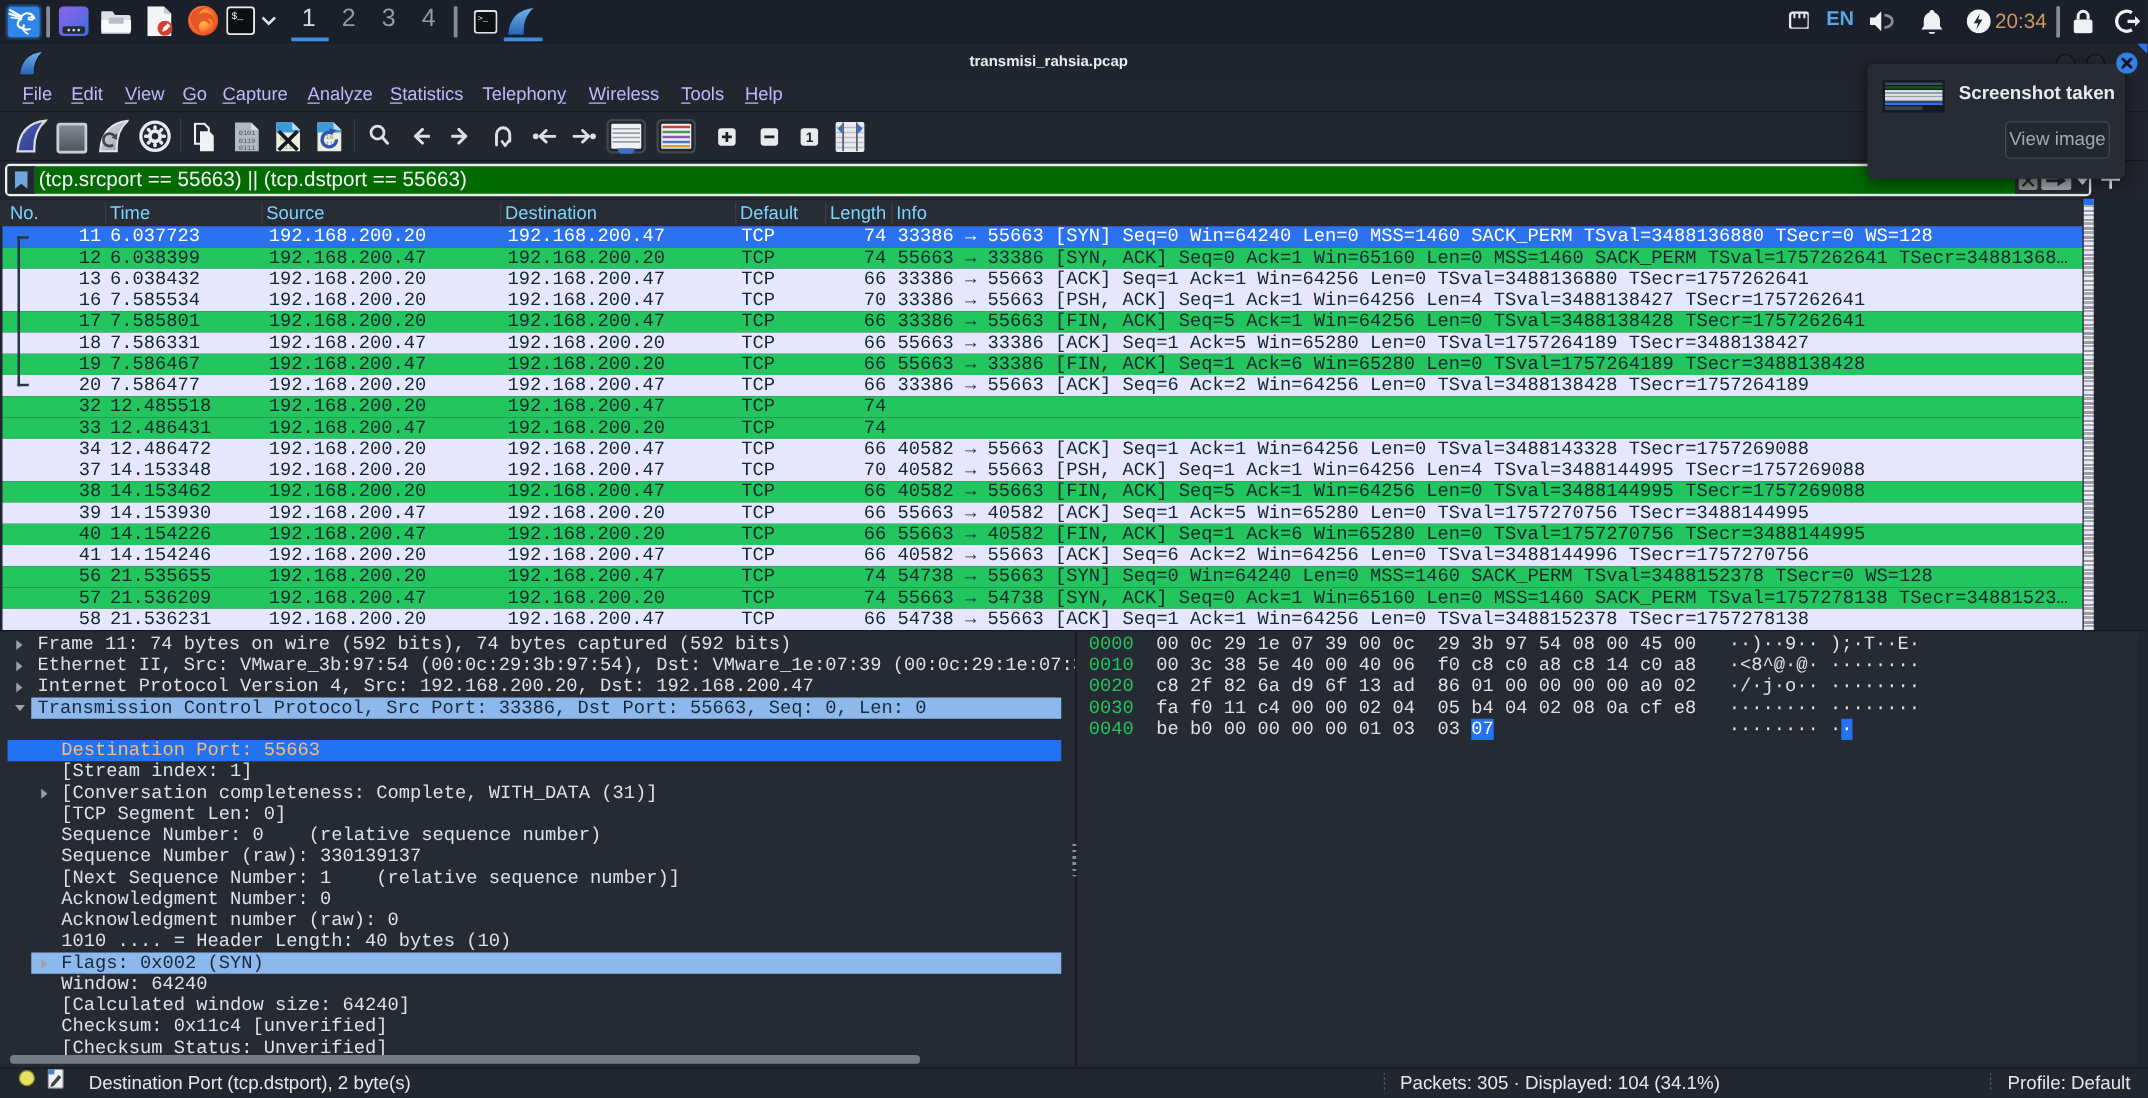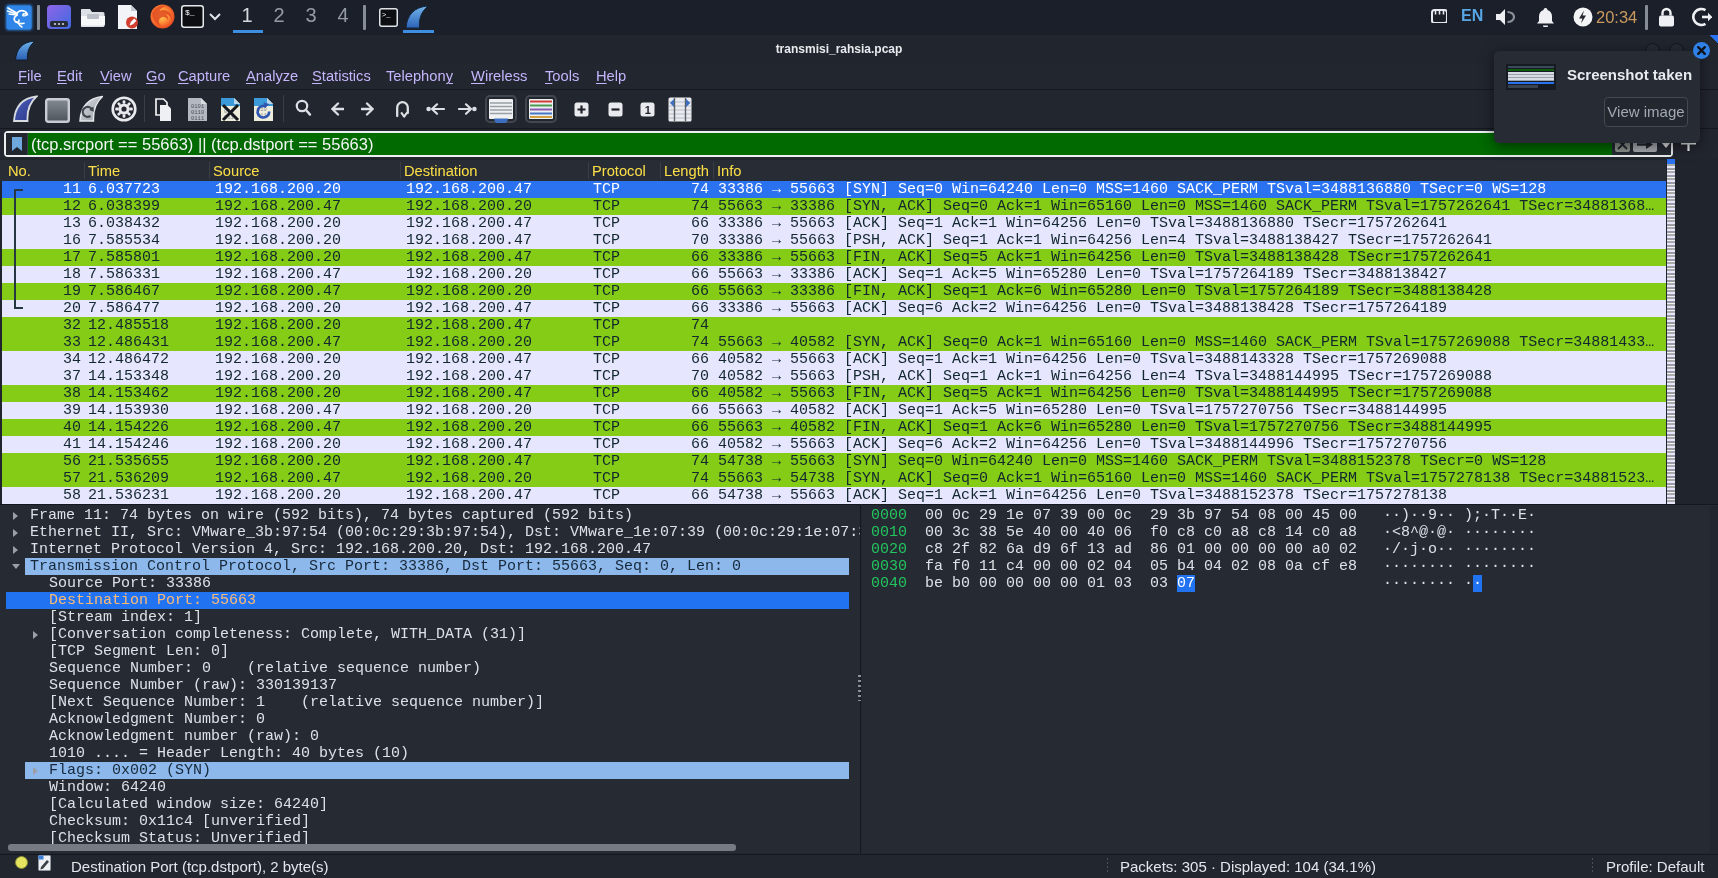--- a/index.html
+++ b/index.html
@@ -26,27 +26,27 @@
 #filterbar{left:0;top:129px;width:1718px;height:30px;background:#22262f}
 #fborder{left:4px;top:131px;width:1669px;height:26px;border:2px solid #eceef0;border-radius:4px;background:#016a01}
 #fbook{left:6px;top:133px;width:22px;height:22px;background:#22262f;border-right:1px solid #3a3f47}
 #ftext{left:31px;top:135px;color:#f4f5f6;font-size:16.5px;white-space:pre}
 #fxbtn{left:1615px;top:137px;width:15px;height:15px;background:#8e948e;border-radius:2px}
 #fappl{left:1633px;top:137px;width:24px;height:15px;background:#a9adb3;border-radius:2px}
 #frdark{left:1612px;top:133px;width:59px;height:22px;background:#262a33}
 
 #plist{left:0;top:159px;width:1718px;height:345px;background:#20242c;overflow:hidden}
 #pheader{position:absolute;left:0;top:1px;width:1666px;height:21px;background:#282c35}
-.hcell{position:absolute;top:3px;font-size:14.7px;color:#fde047}
+.hcell{position:absolute;top:3px;font-size:14.7px;color:#7dd3fc}
 .hsep{position:absolute;top:2px;width:1px;height:17px;background:#3a3f47}
 .prow{position:absolute;left:2px;width:1664px;height:17px;font-family:"Liberation Mono",monospace;
   font-size:15px;line-height:17px;color:#12272e;white-space:pre;overflow:hidden}
 .prow span{position:absolute;top:0}
 .lav{background:#e7e6ff}
-.gry{background:#84cc16}
+.gry{background:#22c55e}
 .sel{background:#2a72f0;color:#fff}
 .cno{left:0;width:79px;text-align:right}
 .ctime{left:86px}.csrc{left:213px}.cdst{left:404px}.cproto{left:591px}
 .clen{left:620px;width:87px;text-align:right}.cinfo{left:716px;width:948px;overflow:hidden}
 
 #minimap{position:absolute;left:1667px;top:0px;width:8px;height:345px;
   background:repeating-linear-gradient(180deg,#e7e6ff 0 2px,#9a9aa2 2px 4px,#f2f2fa 4px 5px,#a9a9a9 5px 7px)}
 #minimapblue{position:absolute;left:1667px;top:0;width:8px;height:5px;background:#2a72f0}
 
 #details{left:0;top:504px;width:861px;height:349px;background:#262a33;
@@ -371,61 +371,60 @@
   </svg>
 <svg class="abs" style="left:1680px;top:135px" width="17" height="17" viewBox="0 0 17 17">
 <path d="M8.5,1 V16 M1,8.5 H16" stroke="#eef0f3" stroke-width="2.2"></path>
 </svg>
 <div class="abs" id="plist">
     <div id="pheader">
       <div class="hcell" style="left:8px">No.</div>
       <div class="hcell" style="left:88px">Time</div>
       <div class="hcell" style="left:213px">Source</div>
       <div class="hcell" style="left:404px">Destination</div>
-      <div class="hcell" style="left:592px">Protocol</div>
+      <div class="hcell" style="left:592px">Default</div>
       <div class="hcell" style="left:664px">Length</div>
       <div class="hcell" style="left:717px">Info</div>
       <div class="hsep" style="left:84px"></div>
       <div class="hsep" style="left:209px"></div>
       <div class="hsep" style="left:400px"></div>
       <div class="hsep" style="left:588px"></div>
       <div class="hsep" style="left:660px"></div>
       <div class="hsep" style="left:713px"></div>
     </div>
     <div class="prow sel" style="top:22px"><span class="cno">11</span><span class="ctime">6.037723</span><span class="csrc">192.168.200.20</span><span class="cdst">192.168.200.47</span><span class="cproto">TCP</span><span class="clen">74</span><span class="cinfo">33386 → 55663 [SYN] Seq=0 Win=64240 Len=0 MSS=1460 SACK_PERM TSval=3488136880 TSecr=0 WS=128</span></div>
     <div class="prow gry" style="top:39px"><span class="cno">12</span><span class="ctime">6.038399</span><span class="csrc">192.168.200.47</span><span class="cdst">192.168.200.20</span><span class="cproto">TCP</span><span class="clen">74</span><span class="cinfo">55663 → 33386 [SYN, ACK] Seq=0 Ack=1 Win=65160 Len=0 MSS=1460 SACK_PERM TSval=1757262641 TSecr=34881368…</span></div>
     <div class="prow lav" style="top:56px"><span class="cno">13</span><span class="ctime">6.038432</span><span class="csrc">192.168.200.20</span><span class="cdst">192.168.200.47</span><span class="cproto">TCP</span><span class="clen">66</span><span class="cinfo">33386 → 55663 [ACK] Seq=1 Ack=1 Win=64256 Len=0 TSval=3488136880 TSecr=1757262641</span></div>
     <div class="prow lav" style="top:73px"><span class="cno">16</span><span class="ctime">7.585534</span><span class="csrc">192.168.200.20</span><span class="cdst">192.168.200.47</span><span class="cproto">TCP</span><span class="clen">70</span><span class="cinfo">33386 → 55663 [PSH, ACK] Seq=1 Ack=1 Win=64256 Len=4 TSval=3488138427 TSecr=1757262641</span></div>
     <div class="prow gry" style="top:90px"><span class="cno">17</span><span class="ctime">7.585801</span><span class="csrc">192.168.200.20</span><span class="cdst">192.168.200.47</span><span class="cproto">TCP</span><span class="clen">66</span><span class="cinfo">33386 → 55663 [FIN, ACK] Seq=5 Ack=1 Win=64256 Len=0 TSval=3488138428 TSecr=1757262641</span></div>
     <div class="prow lav" style="top:107px"><span class="cno">18</span><span class="ctime">7.586331</span><span class="csrc">192.168.200.47</span><span class="cdst">192.168.200.20</span><span class="cproto">TCP</span><span class="clen">66</span><span class="cinfo">55663 → 33386 [ACK] Seq=1 Ack=5 Win=65280 Len=0 TSval=1757264189 TSecr=3488138427</span></div>
     <div class="prow gry" style="top:124px"><span class="cno">19</span><span class="ctime">7.586467</span><span class="csrc">192.168.200.47</span><span class="cdst">192.168.200.20</span><span class="cproto">TCP</span><span class="clen">66</span><span class="cinfo">55663 → 33386 [FIN, ACK] Seq=1 Ack=6 Win=65280 Len=0 TSval=1757264189 TSecr=3488138428</span></div>
     <div class="prow lav" style="top:141px"><span class="cno">20</span><span class="ctime">7.586477</span><span class="csrc">192.168.200.20</span><span class="cdst">192.168.200.47</span><span class="cproto">TCP</span><span class="clen">66</span><span class="cinfo">33386 → 55663 [ACK] Seq=6 Ack=2 Win=64256 Len=0 TSval=3488138428 TSecr=1757264189</span></div>
     <div class="prow gry" style="top:158px"><span class="cno">32</span><span class="ctime">12.485518</span><span class="csrc">192.168.200.20</span><span class="cdst">192.168.200.47</span><span class="cproto">TCP</span><span class="clen">74</span></div>
-    <div class="prow gry" style="top:175px"><span class="cno">33</span><span class="ctime">12.486431</span><span class="csrc">192.168.200.47</span><span class="cdst">192.168.200.20</span><span class="cproto">TCP</span><span class="clen">74</span><span class="cinfo">55663 → 40582 [SYN, ACK] Seq=0 Ack=1 Win=65160 Len=0 MSS=1460 SACK_PERM TSval=1757269088 TSecr=34881433…</span></div>
+    <div class="prow gry" style="top:175px"><span class="cno">33</span><span class="ctime">12.486431</span><span class="csrc">192.168.200.47</span><span class="cdst">192.168.200.20</span><span class="cproto">TCP</span><span class="clen">74</span></div>
     <div class="prow lav" style="top:192px"><span class="cno">34</span><span class="ctime">12.486472</span><span class="csrc">192.168.200.20</span><span class="cdst">192.168.200.47</span><span class="cproto">TCP</span><span class="clen">66</span><span class="cinfo">40582 → 55663 [ACK] Seq=1 Ack=1 Win=64256 Len=0 TSval=3488143328 TSecr=1757269088</span></div>
     <div class="prow lav" style="top:209px"><span class="cno">37</span><span class="ctime">14.153348</span><span class="csrc">192.168.200.20</span><span class="cdst">192.168.200.47</span><span class="cproto">TCP</span><span class="clen">70</span><span class="cinfo">40582 → 55663 [PSH, ACK] Seq=1 Ack=1 Win=64256 Len=4 TSval=3488144995 TSecr=1757269088</span></div>
     <div class="prow gry" style="top:226px"><span class="cno">38</span><span class="ctime">14.153462</span><span class="csrc">192.168.200.20</span><span class="cdst">192.168.200.47</span><span class="cproto">TCP</span><span class="clen">66</span><span class="cinfo">40582 → 55663 [FIN, ACK] Seq=5 Ack=1 Win=64256 Len=0 TSval=3488144995 TSecr=1757269088</span></div>
     <div class="prow lav" style="top:243px"><span class="cno">39</span><span class="ctime">14.153930</span><span class="csrc">192.168.200.47</span><span class="cdst">192.168.200.20</span><span class="cproto">TCP</span><span class="clen">66</span><span class="cinfo">55663 → 40582 [ACK] Seq=1 Ack=5 Win=65280 Len=0 TSval=1757270756 TSecr=3488144995</span></div>
     <div class="prow gry" style="top:260px"><span class="cno">40</span><span class="ctime">14.154226</span><span class="csrc">192.168.200.47</span><span class="cdst">192.168.200.20</span><span class="cproto">TCP</span><span class="clen">66</span><span class="cinfo">55663 → 40582 [FIN, ACK] Seq=1 Ack=6 Win=65280 Len=0 TSval=1757270756 TSecr=3488144995</span></div>
     <div class="prow lav" style="top:277px"><span class="cno">41</span><span class="ctime">14.154246</span><span class="csrc">192.168.200.20</span><span class="cdst">192.168.200.47</span><span class="cproto">TCP</span><span class="clen">66</span><span class="cinfo">40582 → 55663 [ACK] Seq=6 Ack=2 Win=64256 Len=0 TSval=3488144996 TSecr=1757270756</span></div>
     <div class="prow gry" style="top:294px"><span class="cno">56</span><span class="ctime">21.535655</span><span class="csrc">192.168.200.20</span><span class="cdst">192.168.200.47</span><span class="cproto">TCP</span><span class="clen">74</span><span class="cinfo">54738 → 55663 [SYN] Seq=0 Win=64240 Len=0 MSS=1460 SACK_PERM TSval=3488152378 TSecr=0 WS=128</span></div>
     <div class="prow gry" style="top:311px"><span class="cno">57</span><span class="ctime">21.536209</span><span class="csrc">192.168.200.47</span><span class="cdst">192.168.200.20</span><span class="cproto">TCP</span><span class="clen">74</span><span class="cinfo">55663 → 54738 [SYN, ACK] Seq=0 Ack=1 Win=65160 Len=0 MSS=1460 SACK_PERM TSval=1757278138 TSecr=34881523…</span></div>
     <div class="prow lav" style="top:328px"><span class="cno">58</span><span class="ctime">21.536231</span><span class="csrc">192.168.200.20</span><span class="cdst">192.168.200.47</span><span class="cproto">TCP</span><span class="clen">66</span><span class="cinfo">54738 → 55663 [ACK] Seq=1 Ack=1 Win=64256 Len=0 TSval=3488152378 TSecr=1757278138</span></div>
     <div class="abs" style="left:14px;top:30px;width:2px;height:120px;background:#263741"></div>
     <div class="abs" style="left:14px;top:30px;width:9px;height:2px;background:#263741"></div>
     <div class="abs" style="left:14px;top:148px;width:9px;height:2px;background:#263741"></div>
     <div id="minimap"></div>
     <div id="minimapblue"></div>
   </div>
 <div class="abs" id="details">
     <div class="dline mono" style="top:2px"><div class="tri-r" style="left:13px;top:5px"></div><span class="txt" style="left:30px">Frame 11: 74 bytes on wire (592 bits), 74 bytes captured (592 bits)</span></div>
     <div class="dline mono" style="top:19px"><div class="tri-r" style="left:13px;top:5px"></div><span class="txt" style="left:30px">Ethernet II, Src: VMware_3b:97:54 (00:0c:29:3b:97:54), Dst: VMware_1e:07:39 (00:0c:29:1e:07:39)</span></div>
     <div class="dline mono" style="top:36px"><div class="tri-r" style="left:13px;top:5px"></div><span class="txt" style="left:30px">Internet Protocol Version 4, Src: 192.168.200.20, Dst: 192.168.200.47</span></div>
     <div class="dline mono" style="top:53px"><div class="hl1" style="top:0"></div><div class="tri-d" style="left:12px;top:6px"></div><span class="txt" style="left:30px;color:#17293a">Transmission Control Protocol, Src Port: 33386, Dst Port: 55663, Seq: 0, Len: 0</span></div>
-    <div class="dline mono" style="top:70px"><span class="txt" style="left:49px">Source Port: 33386</span></div>
     <div class="dline mono" style="top:87px"><div class="hlsel" style="top:0"></div><span class="txt" style="left:49px;color:#fdba74">Destination Port: 55663</span></div>
     <div class="dline mono" style="top:104px"><span class="txt" style="left:49px">[Stream index: 1]</span></div>
     <div class="dline mono" style="top:121px"><div class="tri-r" style="left:33px;top:5px"></div><span class="txt" style="left:49px">[Conversation completeness: Complete, WITH_DATA (31)]</span></div>
     <div class="dline mono" style="top:138px"><span class="txt" style="left:49px">[TCP Segment Len: 0]</span></div>
     <div class="dline mono" style="top:155px"><span class="txt" style="left:49px">Sequence Number: 0    (relative sequence number)</span></div>
     <div class="dline mono" style="top:172px"><span class="txt" style="left:49px">Sequence Number (raw): 330139137</span></div>
     <div class="dline mono" style="top:189px"><span class="txt" style="left:49px">[Next Sequence Number: 1    (relative sequence number)]</span></div>
     <div class="dline mono" style="top:206px"><span class="txt" style="left:49px">Acknowledgment Number: 0</span></div>
     <div class="dline mono" style="top:223px"><span class="txt" style="left:49px">Acknowledgment number (raw): 0</span></div>
     <div class="dline mono" style="top:240px"><span class="txt" style="left:49px">1010 .... = Header Length: 40 bytes (10)</span></div>

